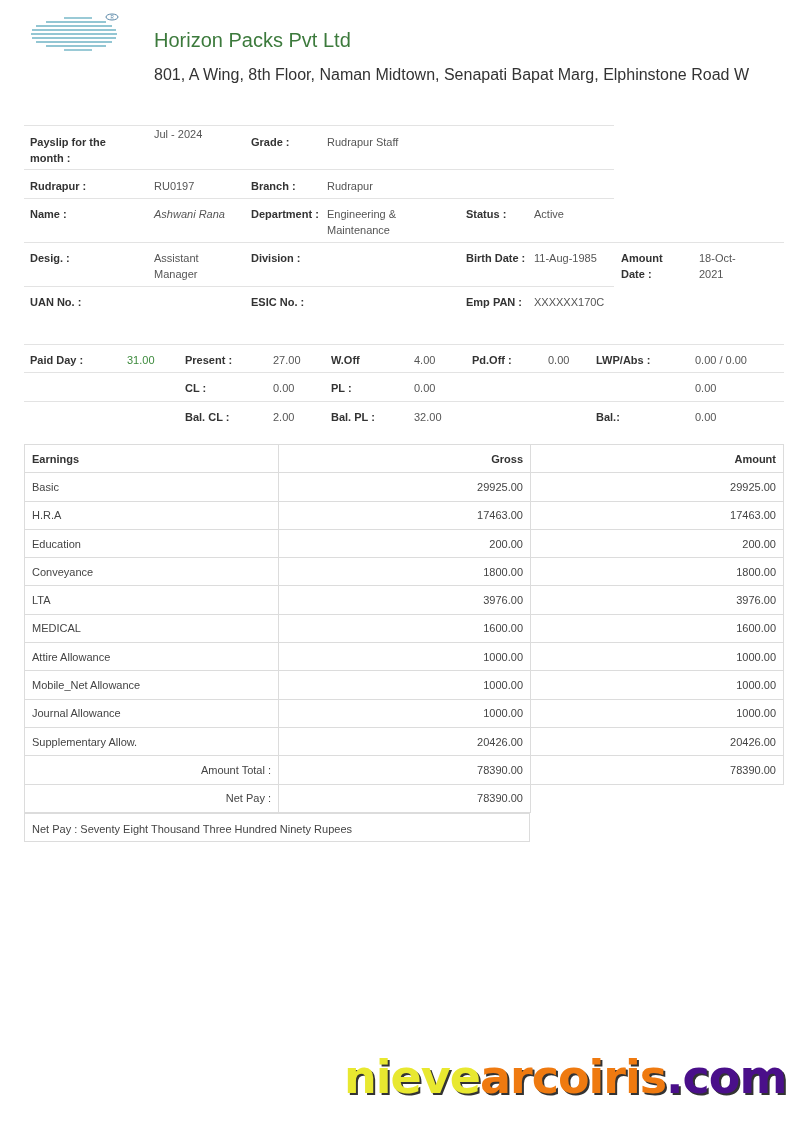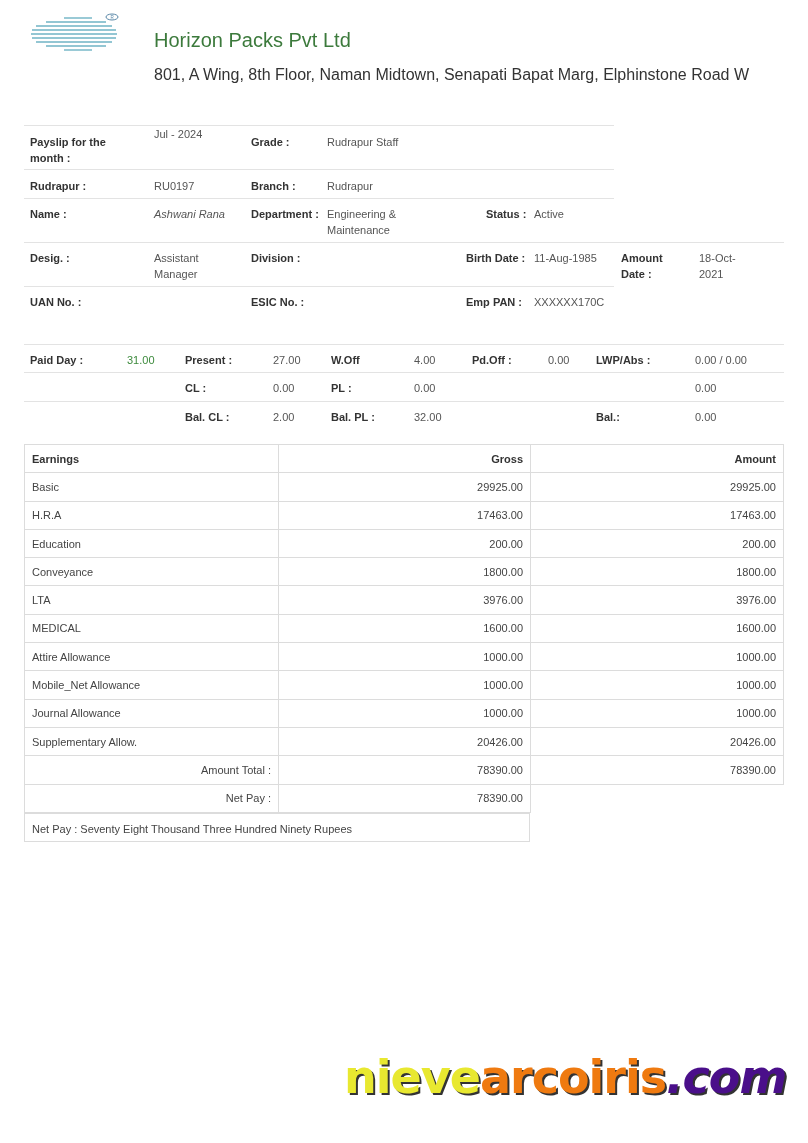--- a/index.html
+++ b/index.html
@@ -29,21 +29,21 @@
   .etbl { border-collapse: collapse; font-size: 11px; }
   .etbl td { border: 1px solid #dcdcdc; height: 28.3px; padding: 0 7px; color: #444; }
   .etbl td.r { text-align: right; }
   .etbl tr.head td { font-weight: bold; color: #333; }
   .words { position: absolute; left: 24px; top: 813px; width: 506px; height: 29px; border: 1px solid #dcdcdc; font-size: 11px; padding: 9px 7px; color: #444; }
 
   
   .wm { position: absolute; left: 344px; top: 1050px; font-family: "DejaVu Sans", sans-serif; font-weight: bold; font-size: 46px; letter-spacing: -1px; line-height: 54px; text-shadow: 2px 2px 0 #333; }
   .wm .y { color: #e8e830; }
   .wm .o { color: #ef7a10; }
-  .wm .p { color: #4a0f8a; font-style: italic; }
+  .wm .p { color: #4a0f8a; }
 </style>
 </head>
 <body>
 
 <svg class="logo" viewBox="0 0 92 44">
   <g stroke="#6fb3c4" stroke-width="1.4">
     <line x1="34" y1="6" x2="62" y2="6"></line>
     <line x1="16" y1="10" x2="76" y2="10"></line>
     <line x1="6" y1="14" x2="82" y2="14"></line>
     <line x1="2" y1="18" x2="86" y2="18"></line>
@@ -70,21 +70,21 @@
     <div class="cell lbl" style="left:6px;top:8px;">Rudrapur :</div>
     <div class="cell val" style="left:130px;top:8px;">RU0197</div>
     <div class="cell lbl" style="left:227px;top:8px;">Branch :</div>
     <div class="cell val" style="left:303px;top:8px;">Rudrapur</div>
   </div>
   <div class="irow" style="top:73px;width:590px;height:44px;">
     <div class="cell lbl" style="left:6px;top:7px;">Name :</div>
     <div class="cell val" style="left:130px;top:7px;font-style:italic;">Ashwani Rana</div>
     <div class="cell lbl" style="left:227px;top:7px;width:70px;">Department :</div>
     <div class="cell val" style="left:303px;top:7px;width:90px;">Engineering &amp; Maintenance</div>
-    <div class="cell lbl" style="left:442px;top:7px;margin-left:20px;">Status :</div>
+    <div class="cell lbl" style="left:442px;top:7px;">Status :</div>
     <div class="cell val" style="left:510px;top:7px;">Active</div>
   </div>
   <div class="irow" style="top:117px;width:760px;height:44px;">
     <div class="cell lbl" style="left:6px;top:7px;">Desig. :</div>
     <div class="cell val" style="left:130px;top:7px;width:70px;">Assistant Manager</div>
     <div class="cell lbl" style="left:227px;top:7px;">Division :</div>
     <div class="cell val" style="left:303px;top:7px;"></div>
     <div class="cell lbl" style="left:442px;top:7px;width:62px;">Birth Date :</div>
     <div class="cell val" style="left:510px;top:7px;">11-Aug-1985</div>
     <div class="cell lbl" style="left:597px;top:7px;width:50px;">Amount Date :</div>

